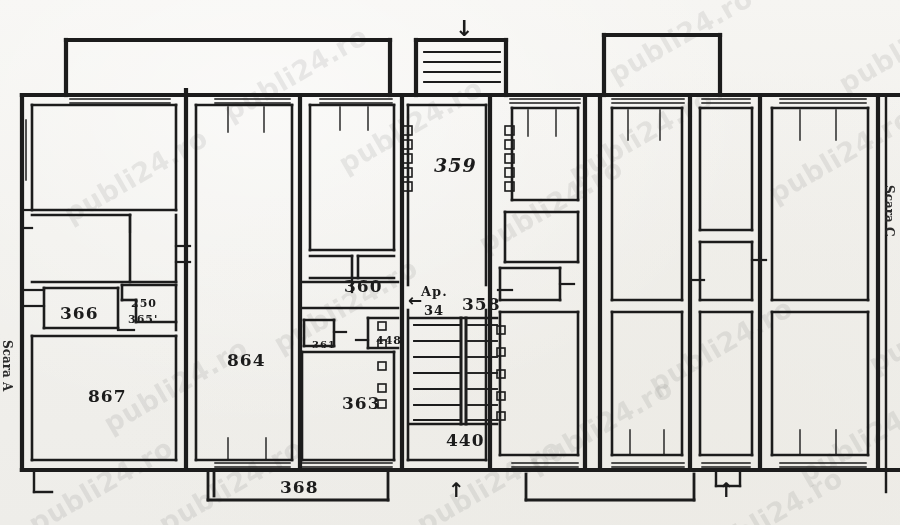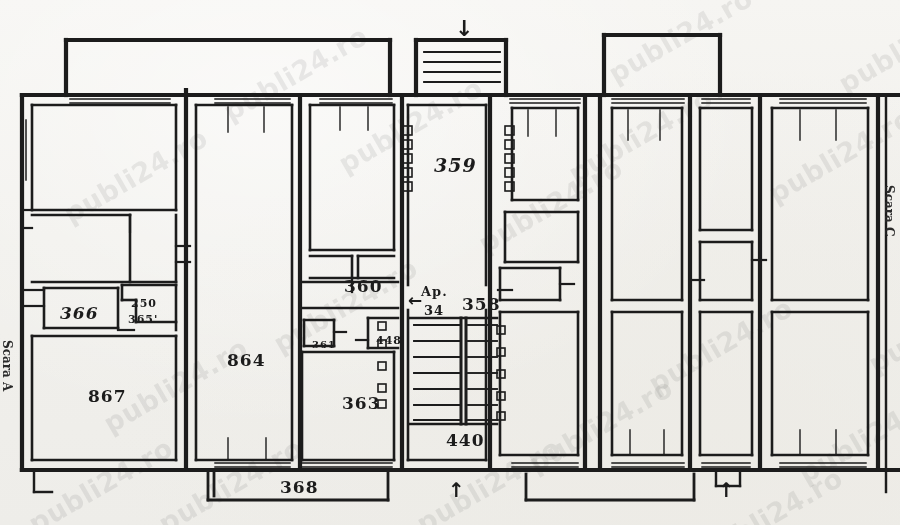--- a/index.html
+++ b/index.html
@@ -424,21 +424,21 @@
 
       <g stroke-width="2.4">
         <path d="M878,95 L900,95"></path>
         <path d="M886,95 L886,470"></path>
       </g>
     </g>
   </svg>
 
   <div id="label-layer">
       <div class="lbl big ital" style="left: 434px; top: 154px;">359</div>
-      <div class="lbl mid" style="left: 60px; top: 303px; font-style: italic;">366</div>
+      <div class="lbl mid" style="left: 60px; top: 303px;">366</div>
       <div class="lbl sm" style="left: 131px; top: 297px;">250</div>
       <div class="lbl sm" style="left: 128px; top: 313px;">365'</div>
       <div class="lbl mid" style="left: 88px; top: 386px;">867</div>
       <div class="lbl mid" style="left: 227px; top: 350px;">864</div>
       <div class="lbl mid" style="left: 344px; top: 276px;">360</div>
       <div class="lbl xs" style="left: 312px; top: 339px;">361</div>
       <div class="lbl sm" style="left: 376px; top: 334px;">448</div>
       <div class="lbl mid" style="left: 342px; top: 393px;">363</div>
       <div class="lbl mid" style="left: 462px; top: 294px;">358</div>
       <div class="lbl mid" style="left: 446px; top: 430px;">440</div>

